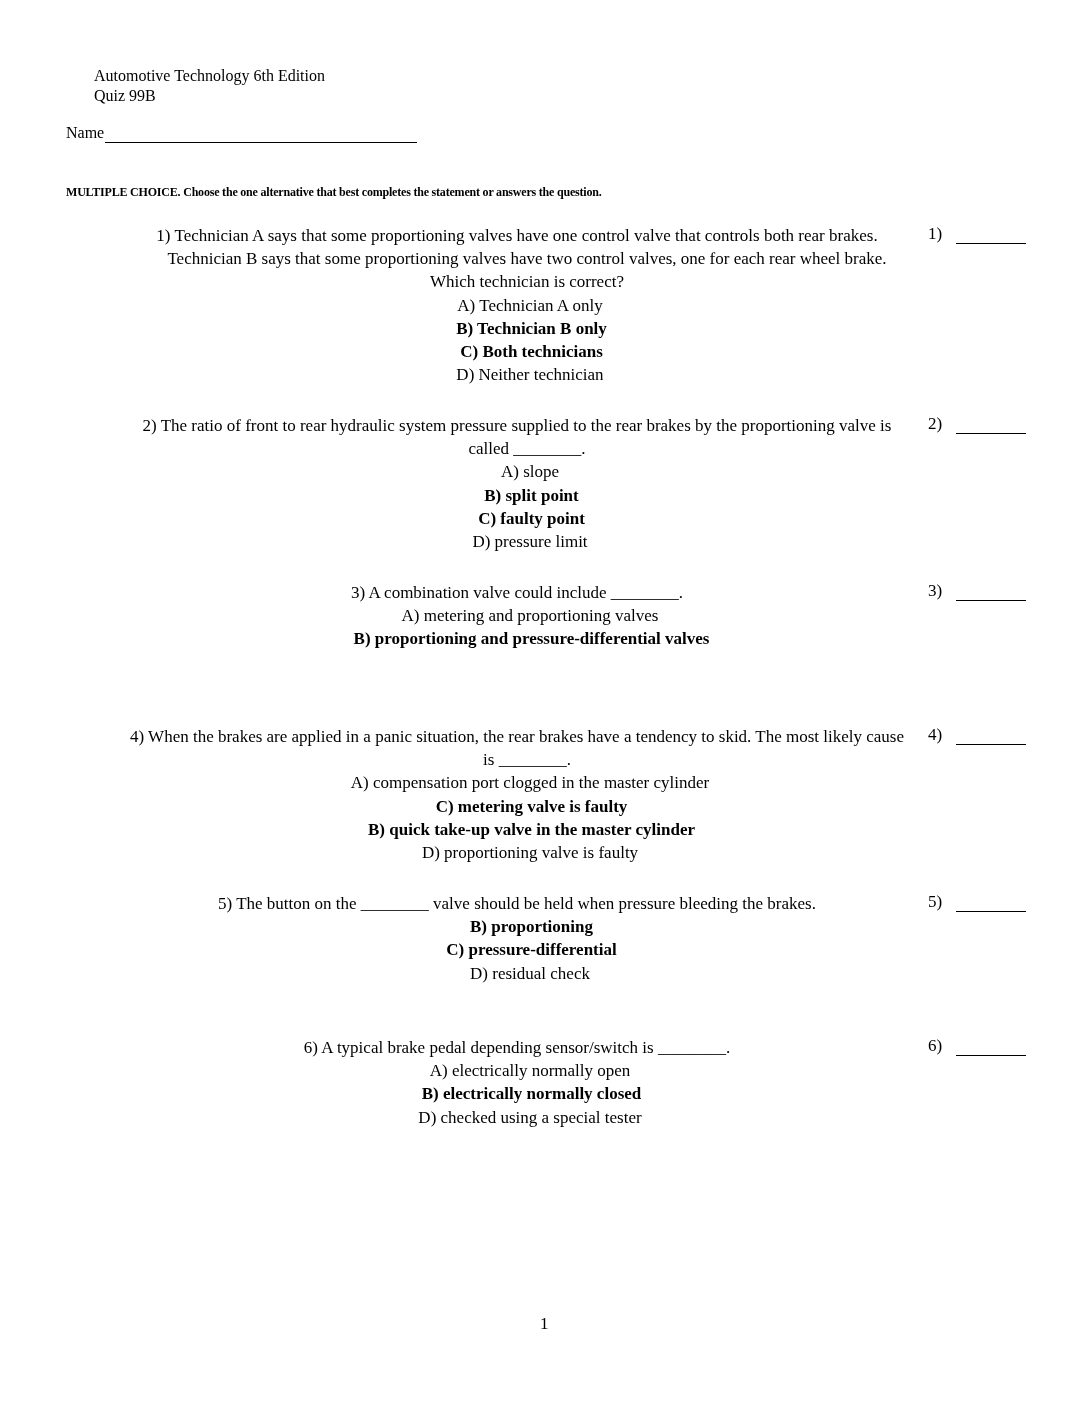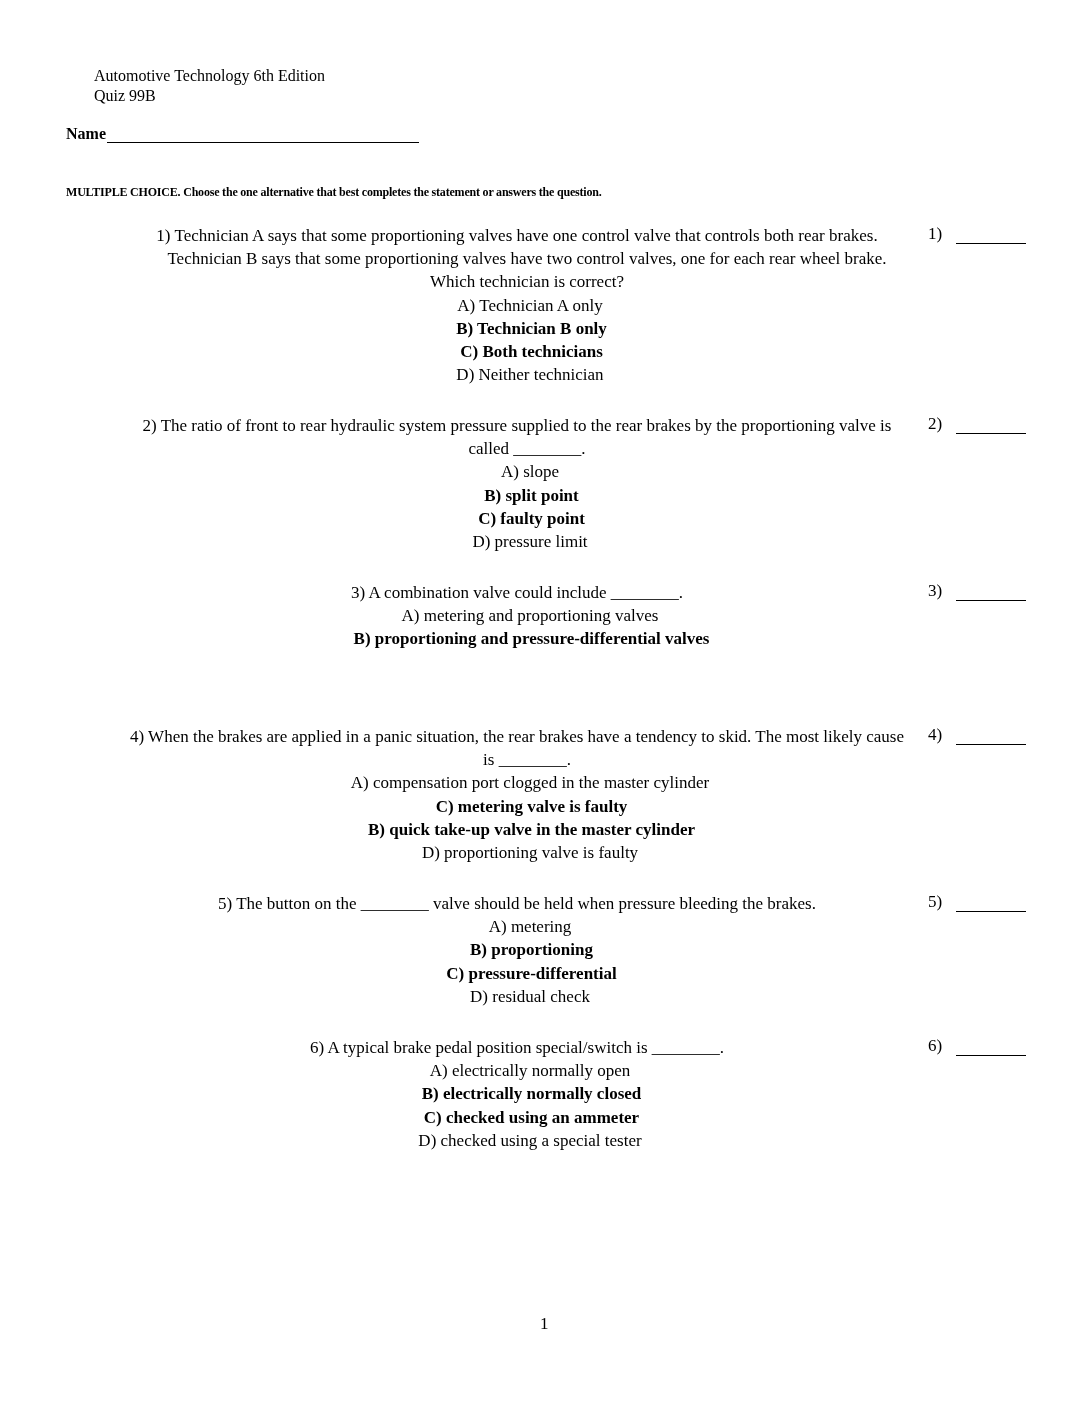--- a/index.html
+++ b/index.html
@@ -3,21 +3,21 @@
   <meta charset="utf-8">
   <style>
     html, body { margin: 0; padding: 0; background: #ffffff; }
     body {
       width: 1088px; height: 1408px; position: relative; overflow: hidden;
       font-family: "Liberation Serif", "DejaVu Serif", serif;
       color: #000;
     }
     .header { position: absolute; left: 66px; top: 66px; font-size: 16px; line-height: 20px; }
     .header div { white-space: nowrap; margin-left: 28px; }
-    .name-row { position: absolute; left: 66px; top: 124px; font-size: 16px; display: flex; align-items: flex-end; font-weight: bold; }
+    .name-row { position: absolute; left: 66px; top: 124px; font-size: 16px; display: flex; align-items: flex-start; }
     .name-line { display: inline-block; width: 312px; border-bottom: 1.5px solid #000; height: 18px; margin-left: 1px; }
     .instructions {
       position: absolute; left: 66px; top: 185px; font-size: 12px; font-weight: bold; white-space: nowrap;
       letter-spacing: -0.2px;
     }
     .question { position: absolute; left: 127px; width: 780px; font-size: 17px; line-height: 23.2px; text-align: center; }
     .stem { padding-left: 20px; text-indent: -20px; }
     .options { margin-left: 26px; }
     .opt { white-space: nowrap; }
     .opt.b, .opt.c { margin-left: 3px; font-weight: bold; }
@@ -91,37 +91,35 @@
   </div>
 </div>
 <div class="answer-slot" style="top:725px;">
   <span class="answer-num">4)</span>
   <span class="answer-line"></span>
 </div>
 
 <div class="question" style="top:892px;">
   <div class="stem"><span>5)</span> <span>The button on the ________ valve should be held when pressure bleeding the brakes.</span></div>
   <div class="options">
-    <div class="opt a">A) metering</div>
     <div class="opt b">B) proportioning</div>
     <div class="opt c">C) pressure-differential</div>
     <div class="opt d">D) residual check</div>
   </div>
 </div>
 <div class="answer-slot" style="top:892px;">
   <span class="answer-num">5)</span>
   <span class="answer-line"></span>
 </div>
 
 <div class="question" style="top:1036px;">
-  <div class="stem"><span>6)</span> <span>A typical brake pedal position special/switch is ________.</span></div>
+  <div class="stem"><span>6)</span> <span>A typical brake pedal depending sensor/switch is ________.</span></div>
   <div class="options">
     <div class="opt a">A) electrically normally open</div>
     <div class="opt b">B) electrically normally closed</div>
-    <div class="opt c">C) checked using an ammeter</div>
     <div class="opt d">D) checked using a special tester</div>
   </div>
 </div>
 <div class="answer-slot" style="top:1036px;">
   <span class="answer-num">6)</span>
   <span class="answer-line"></span>
 </div>
 
 <div class="page-num">1</div>
 

